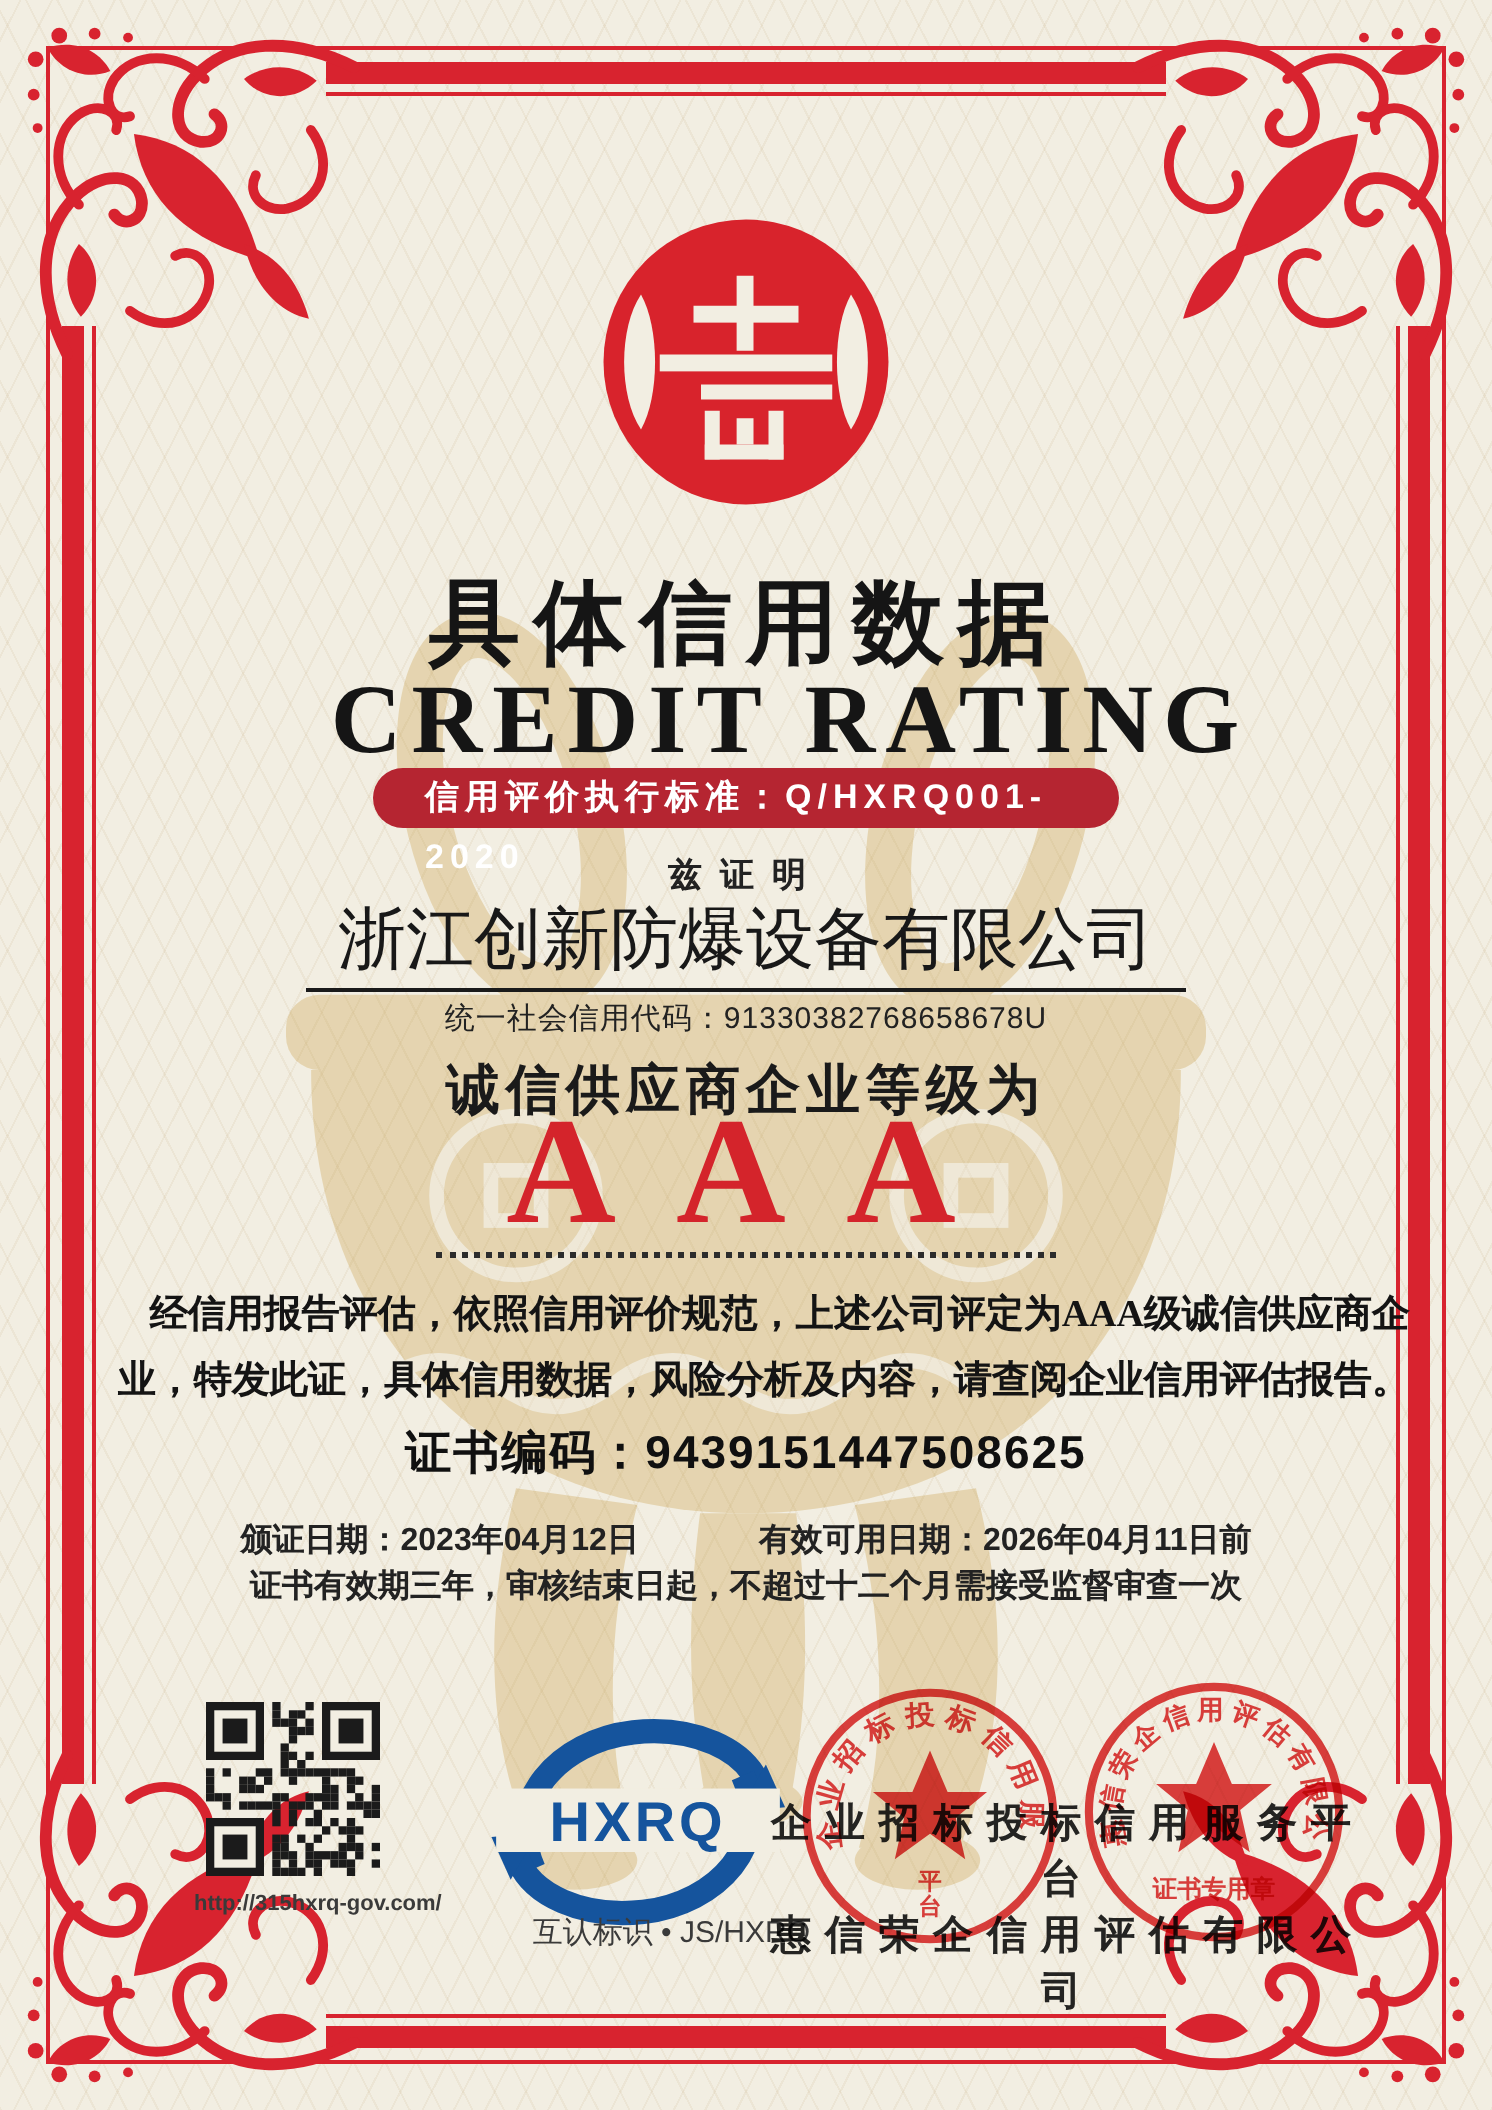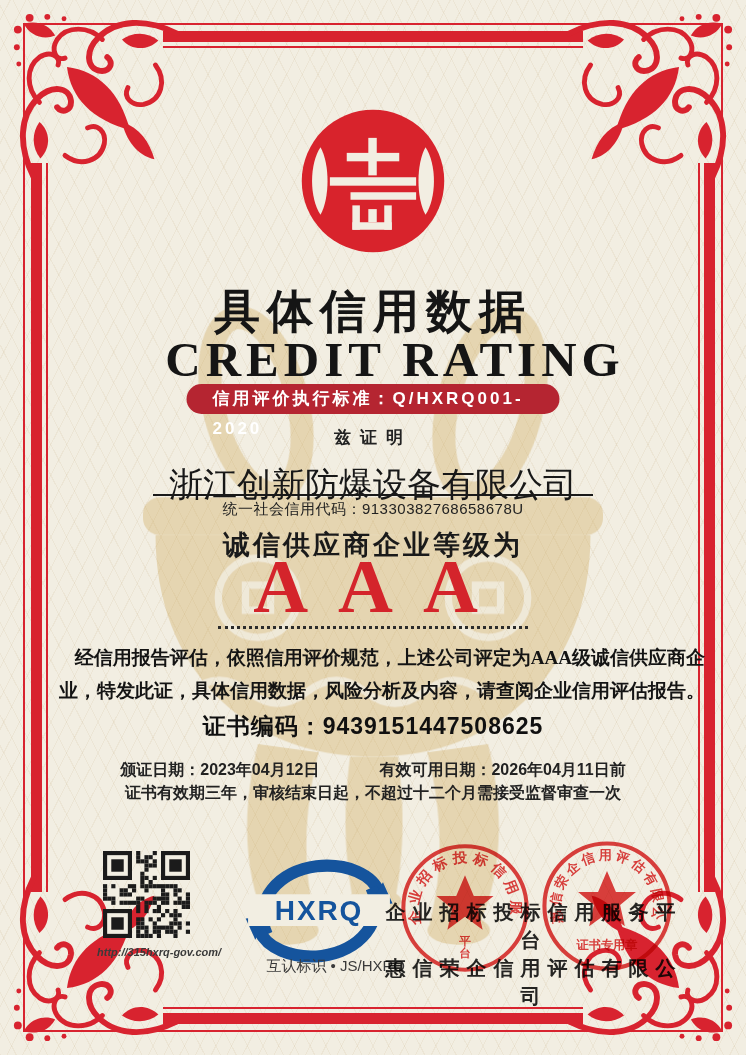--- a/index.html
+++ b/index.html
@@ -37,41 +37,41 @@
   
   .abs{position:absolute;left:0;right:0;text-align:center;z-index:3;}
   .logo{position:absolute;left:298px;top:106px;width:150px;height:150px;z-index:3;}
   .title-cn{top:281px;font-size:46px;font-weight:bold;letter-spacing:7px;color:#151515;}
   .title-en{top:331px;font-size:49px;font-weight:bold;letter-spacing:5px;color:#151515;margin-left:44px;}
   .banner{position:absolute;left:50%;transform:translateX(-50%);top:384px;z-index:3;
     background:#b52531;color:#fff;border-radius:16px;height:30px;line-height:30px;
     padding:0 26px;font-size:17px;font-weight:bold;letter-spacing:3px;
     font-family:"Liberation Sans","DejaVu Sans",sans-serif;}
   .certify{top:426px;font-size:17px;font-weight:bold;letter-spacing:9px;color:#222;}
-  .company{top:462px;font-size:34px;color:#181818;}
+  .company{top:447px;font-size:34px;color:#181818;}
   .company-rule{position:absolute;left:153px;top:494px;width:440px;height:2px;background:#1a1a1a;z-index:3;}
   .code-line{top:500px;font-size:15px;font-weight:normal;color:#222;
     font-family:"Liberation Sans","DejaVu Sans",sans-serif;letter-spacing:.5px;}
   .grade-label{top:527px;font-size:27px;font-weight:bold;letter-spacing:3px;color:#1a1a1a;}
   .grade{top:546px;font-size:76px;line-height:80px;font-weight:bold;color:#d4242b;
     letter-spacing:30px;margin-left:15px;}
   .dotline{position:absolute;left:218px;top:626px;width:310px;border-top:3px dotted #2c2c2c;z-index:3;}
   .statement{position:absolute;left:41px;top:641px;width:664px;text-align:right;z-index:3;
     font-size:19px;line-height:33px;color:#141414;font-weight:bold;}
   .certno{top:711px;font-size:23px;font-weight:bold;color:#101010;
     font-family:"Liberation Sans","DejaVu Sans",sans-serif;letter-spacing:1px;}
   .dates{top:760px;font-size:16px;font-weight:bold;color:#222;z-index:3;
     font-family:"Liberation Sans","DejaVu Sans",sans-serif;}
   .dates span{margin:0 30px;}
   .validity{top:783px;font-size:16px;font-weight:bold;color:#222;
     font-family:"Liberation Sans","DejaVu Sans",sans-serif;}
   
   .qr{position:absolute;left:103px;top:851px;width:87px;height:87px;z-index:3;}
   .qr-url{position:absolute;left:97px;top:946px;width:200px;text-align:left;font-size:11px;
-    font-weight:bold;color:#3a3a3a;z-index:3;font-family:"Liberation Sans","DejaVu Sans",sans-serif;font-style:italic;}
+    font-weight:bold;color:#3a3a3a;z-index:3;font-family:"Liberation Sans","DejaVu Sans",sans-serif;}
   .hxrq{position:absolute;left:243px;top:856px;width:152px;height:112px;z-index:3;}
   .hxrq-label{position:absolute;left:233px;top:957px;width:172px;text-align:right;font-size:15px;
     color:#3a3a3a;z-index:3;font-family:"Liberation Sans","DejaVu Sans",sans-serif;}
   .stamp{position:absolute;z-index:4;opacity:.9;mix-blend-mode:multiply;}
   .stamp.left{left:398px;top:841px;width:134px;height:134px;}
   .stamp.right{left:539px;top:838px;width:136px;height:136px;}
   .stamp-arc{font-size:15.5px;font-weight:bold;fill:#e02c2c;letter-spacing:5px;}
   .stamp-arc-r{font-size:14.5px;font-weight:bold;fill:#e02c2c;letter-spacing:3.5px;}
   .stamp-bottom{font-size:13.5px;font-weight:bold;fill:#e02c2c;text-anchor:middle;}
   .stamp-vert{font-size:13px;font-weight:bold;fill:#e02c2c;text-anchor:middle;}

